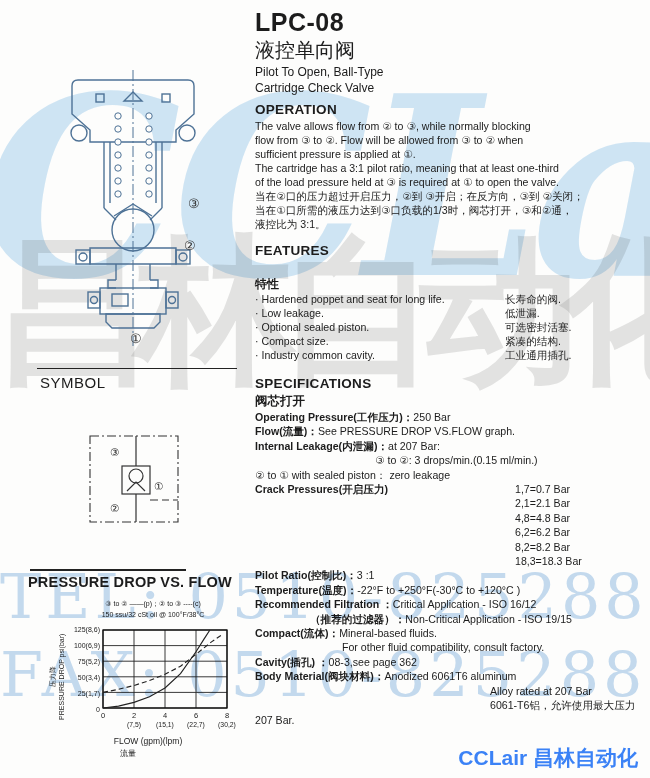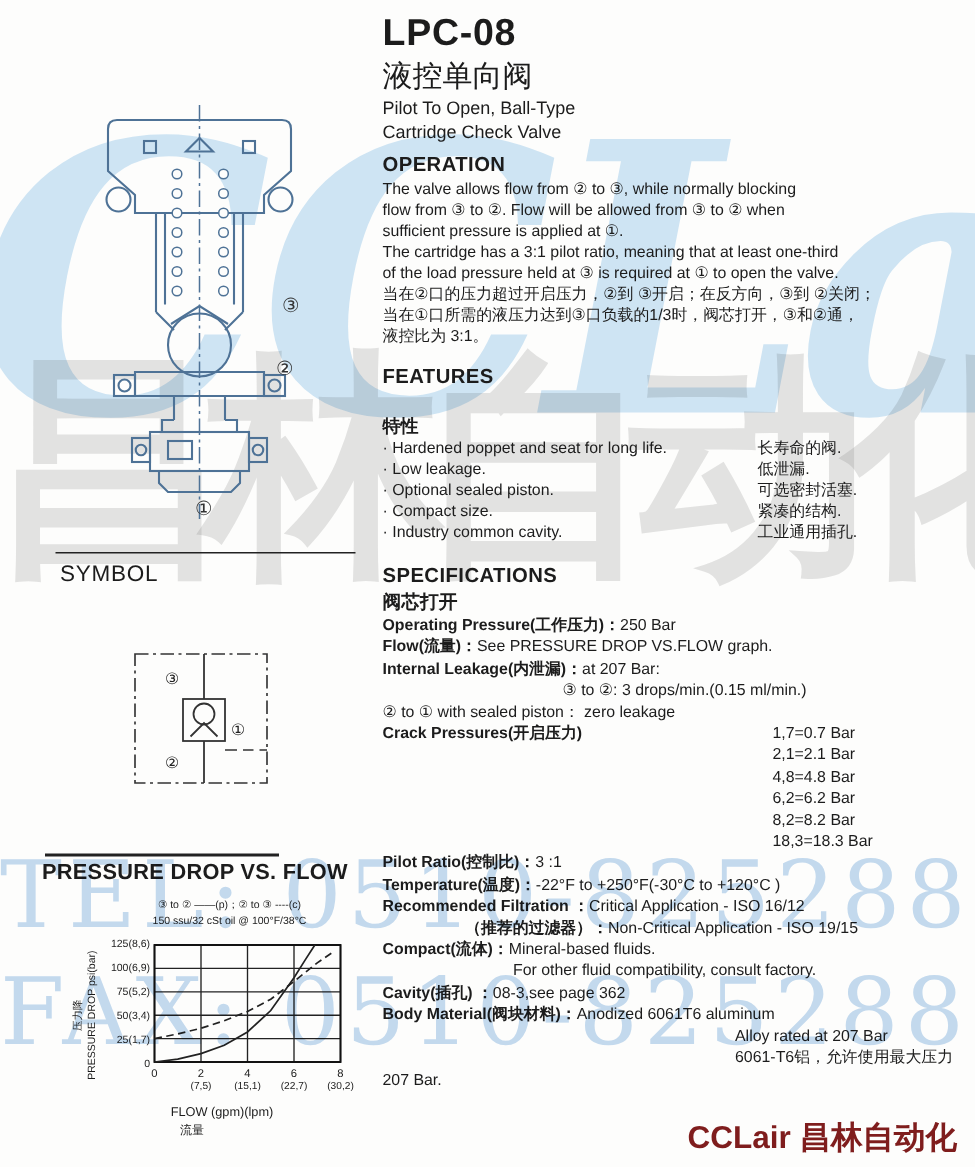--- a/index.html
+++ b/index.html
@@ -51,21 +51,21 @@
           flex-direction:column;justify-content:space-between;align-items:flex-end;
           font-size:7px;}
   .ylab{position:absolute;left:-30px;top:46px;width:120px;transform:rotate(-90deg);
         text-align:center;font-size:7px;line-height:1.25;}
   .xticks{position:absolute;left:60px;top:89px;width:154px;display:flex;justify-content:space-between;}
   .xticks .xt{width:30px;text-align:center;font-size:7.5px;line-height:1.3;}
   .xticks .sub{font-size:6.8px;}
   .xaxis-label{position:absolute;left:40px;top:114px;width:160px;text-align:center;font-size:8.5px;}
   .xaxis-zh{position:absolute;left:40px;top:126px;width:120px;text-align:center;font-size:8px;font-family:Liberation Mono, monospace;}
   
-  .footer{position:absolute;right:12px;bottom:6px;font-size:21px;font-weight:bold;color:#7f1d1d;}
+  .footer{position:absolute;right:12px;bottom:6px;font-size:21px;font-weight:bold;color:#3b82f6;}
   svg text{font-family:"Liberation Sans",sans-serif;}
 </style>
 </head>
 <body>
 
 <div class="wm wm-logo">CCLair</div>
 <div class="wm wm-cn">昌林自动化</div>
 <div class="wm wm-tel">TEL: 0510-82528871</div>
 <div class="wm wm-fax">FAX: 0510-82528871</div>
 

